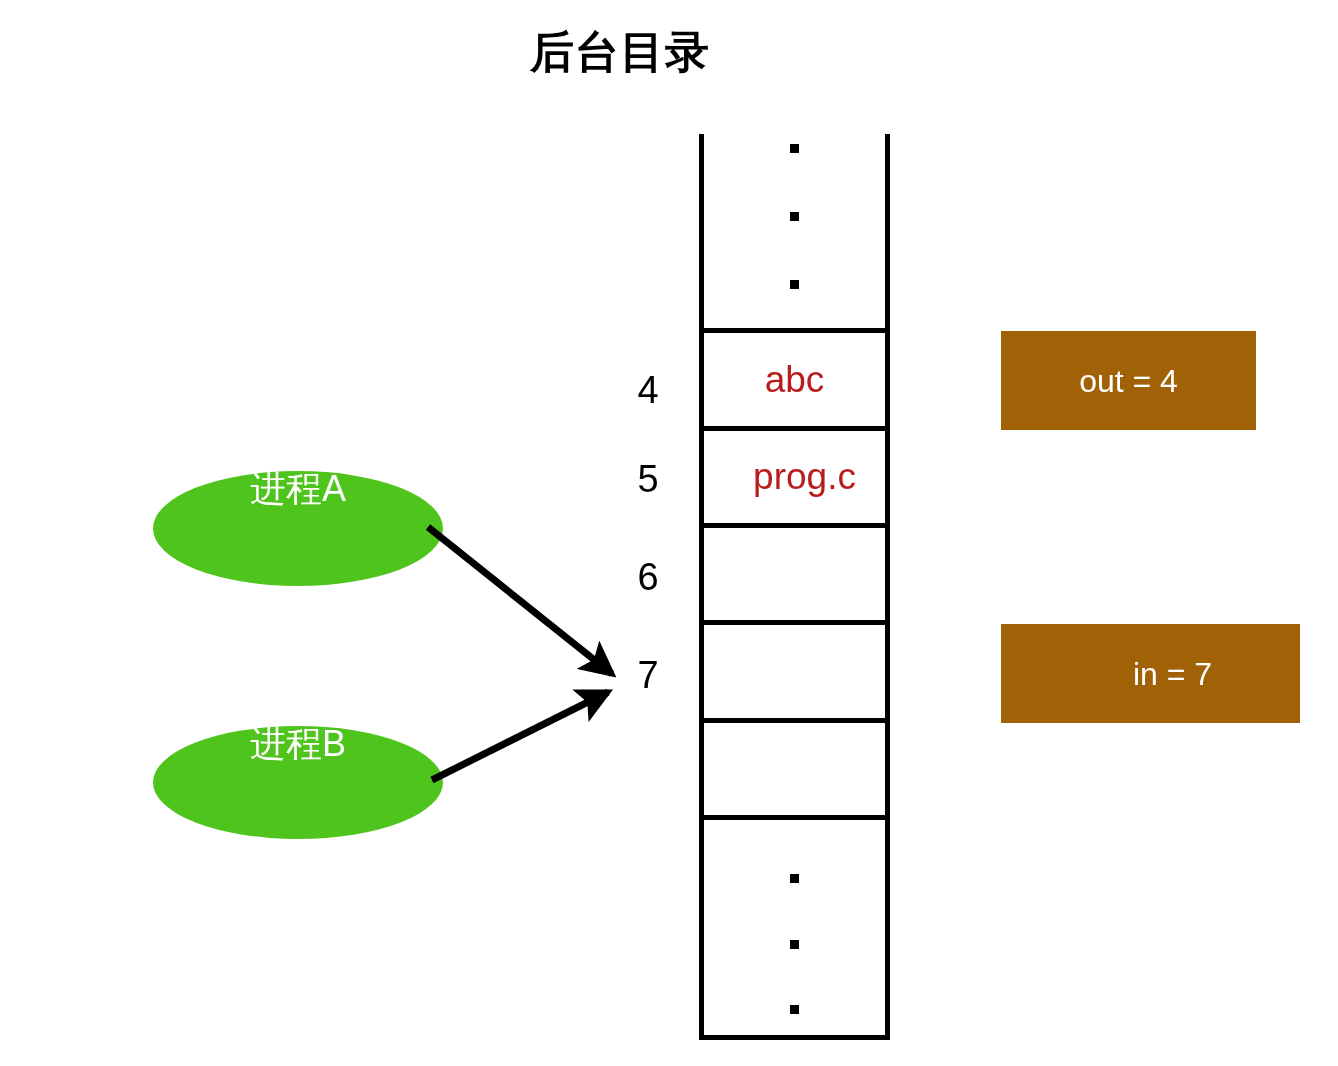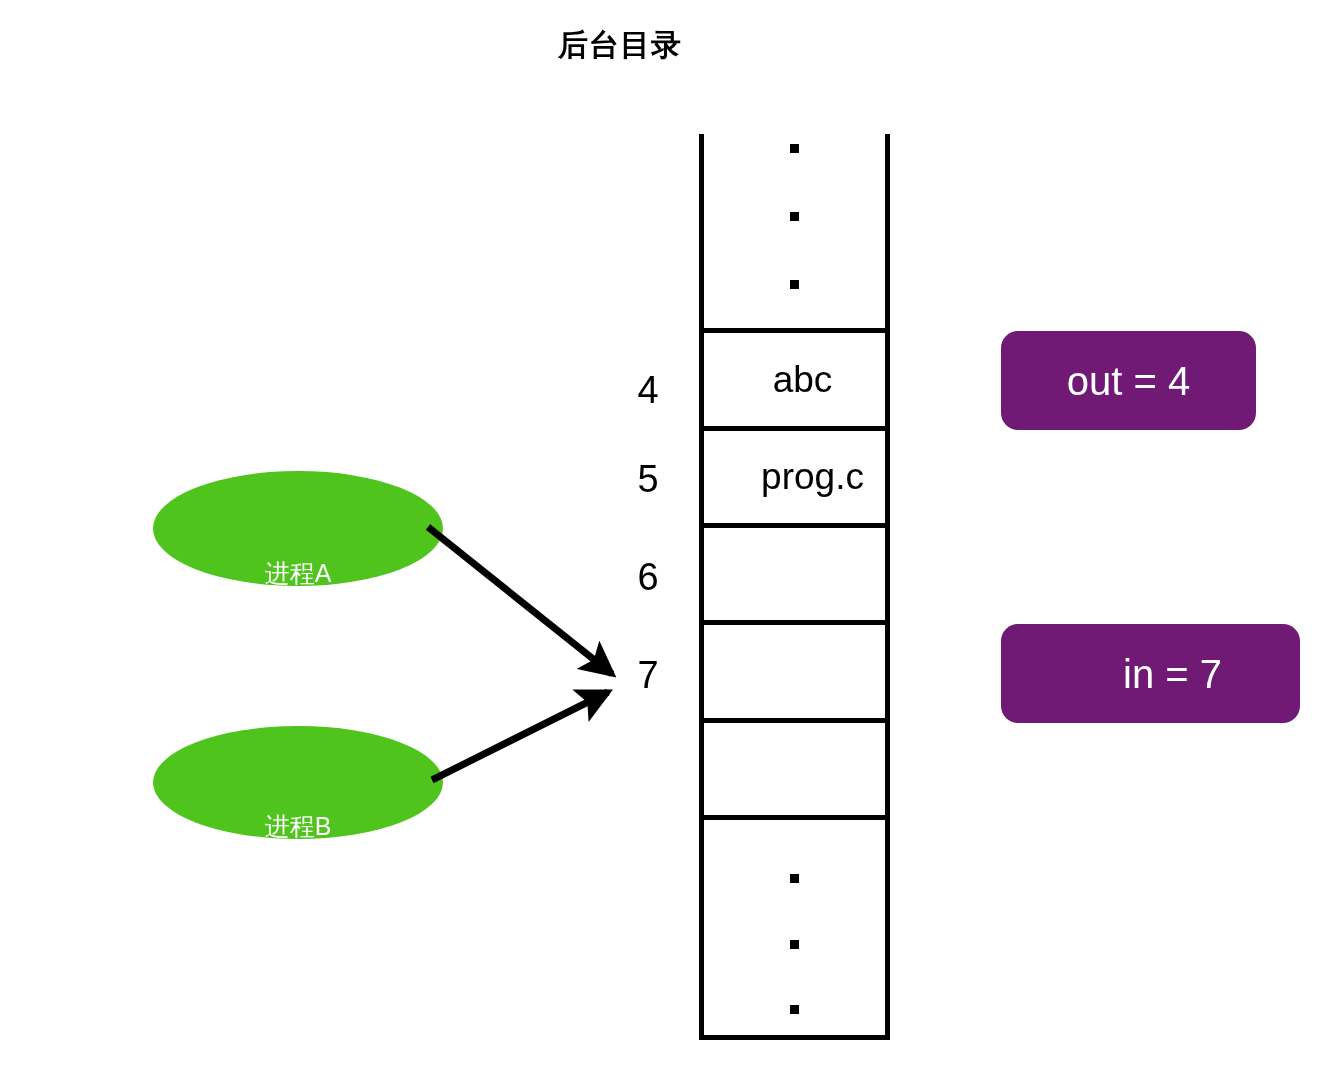--- a/index.html
+++ b/index.html
@@ -18,21 +18,21 @@
     overflow: hidden;
   }
 
   
   .diagram-title {
     position: absolute;
     left: 0;
     top: 28px;
     width: 1240px;
     text-align: center;
-    font-size: 30px;
+    font-size: 44px;
     font-weight: bold;
     color: #000000;
     letter-spacing: 1px;
     line-height: 1.1;
   }
 
   
   .dir-table {
     position: absolute;
     left: 699px;
@@ -45,28 +45,28 @@
     top: 0;
     width: 5px;
     height: 906px;
     background: #000000;
   }
   .dir-rail.left  { left: 0px; }
   .dir-rail.right { left: 186px; }
 
   .dir-cell {
     position: absolute;
-    left: 8px;
+    left: 0px;
     width: 191px;
     box-sizing: border-box;
     display: flex;
     align-items: center;
     justify-content: center;
     font-size: 37px;
-    color: #000000;
+    color: #b91c1c;
     background: transparent;
   }
   .dir-cell .cell-text {
     line-height: 1;
   }
   .cell-sep {
     position: absolute;
     left: 0px;
     width: 191px;
     height: 5px;
@@ -97,38 +97,37 @@
     color: #000000;
     line-height: 1;
   }
 
   
   .proc-node {
     position: absolute;
     border-radius: 50%;
     background: #4FC41C;
     display: flex;
-    align-items: flex-end;
+    align-items: flex-start;
     justify-content: center;
     color: #ffffff;
-    font-size: 25px;
+    font-size: 36px;
     line-height: 1;
   }
 
   
   .value-box {
     position: absolute;
-    background: #701a75;
+    background: #a16207;
     display: flex;
     align-items: center;
     justify-content: center;
     color: #ffffff;
-    font-size: 40px;
-    line-height: 1;
-    border-radius: 17px;
+    font-size: 32px;
+    line-height: 1;
   }
 
   
   .arrow-layer {
     position: absolute;
     left: 0;
     top: 0;
     width: 1338px;
     height: 1066px;
     pointer-events: none;

